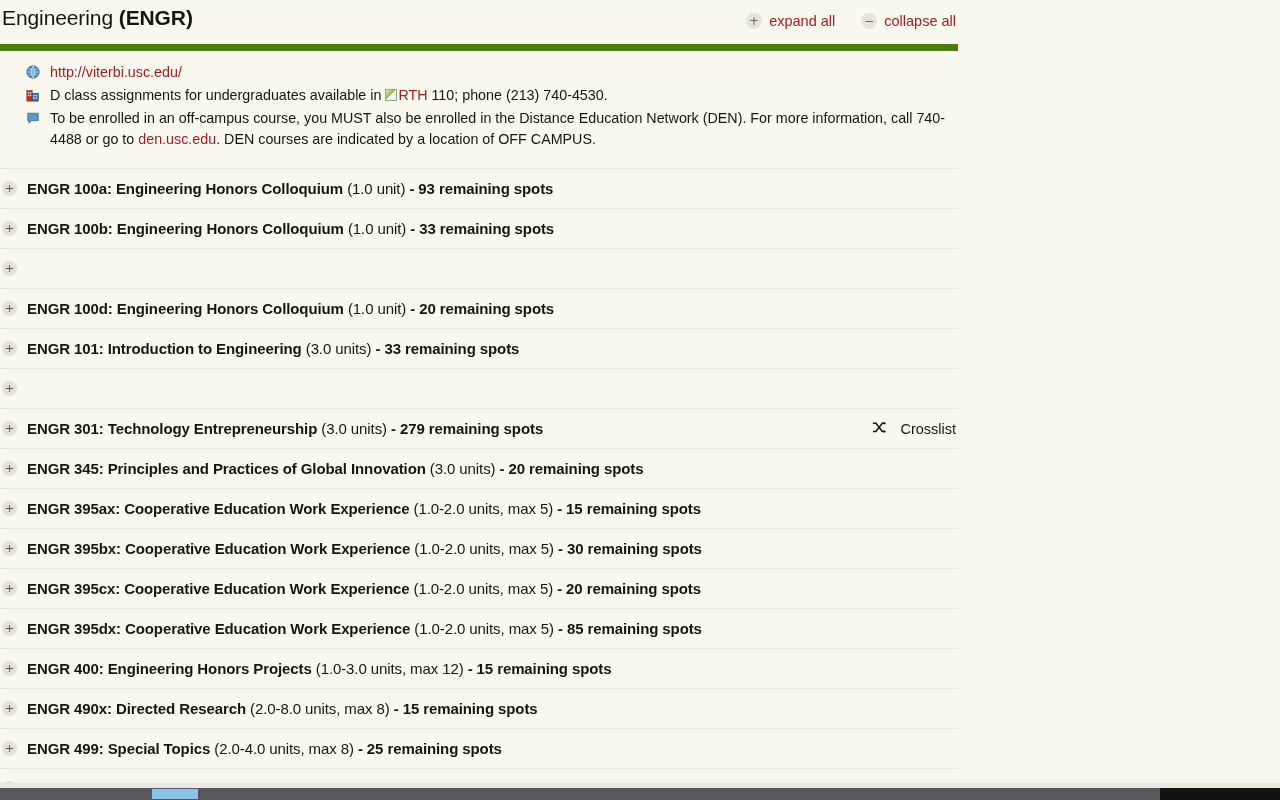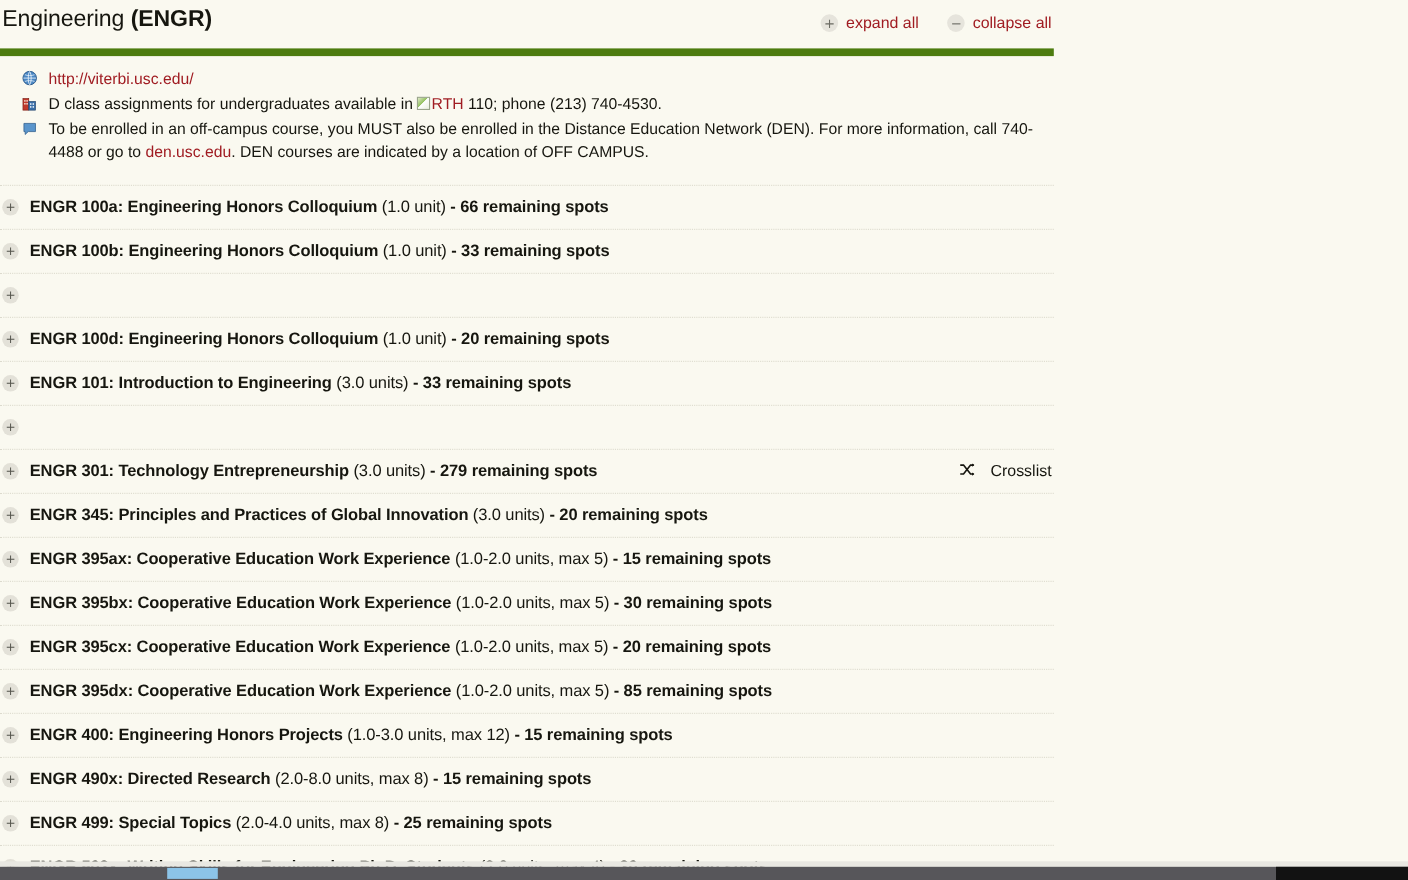--- a/index.html
+++ b/index.html
@@ -77,21 +77,21 @@
     justify-content: center;
     font-size: 12px;
     line-height: 1;
     color: #6b6b63;
     font-family: "DejaVu Sans", sans-serif;
     flex: 0 0 auto;
   }
 
   
   .notes {
-    padding: 11px 0 8px 8px;
+    padding: 11px 0 8px 14px;
   }
   .note-row {
     display: flex;
     align-items: flex-start;
     font-size: 14.3px;
     color: #16160f;
     line-height: 21px;
     margin-bottom: 2px;
   }
   .note-icon {
@@ -280,21 +280,21 @@
           </svg>
         </span>
         <span class="note-text"><span>To be enrolled in an off-campus course, you MUST also be enrolled in the Distance Education Network (DEN). For more information, call 740-4488 or go to </span><a class="link-red">den.usc.edu</a><span>. DEN courses are indicated by a location of OFF CAMPUS.</span></span>
       </div>
 
     </div>
 
     <div class="course-list" id="course-list">
         <div class="course-row">
           <span class="expand-toggle">+</span>
-          <span class="course-text"><span class="course-name">ENGR 100a: Engineering Honors Colloquium</span> <span class="course-units">(1.0 unit)</span> <span class="course-spots">- 66 remaining spots</span></span>
+          <span class="course-text"><span class="course-name">ENGR 100a: Engineering Honors Colloquium</span> <span class="course-units">(1.0 unit)</span> <span class="course-spots">- 93 remaining spots</span></span>
         </div>
         <div class="course-row">
           <span class="expand-toggle">+</span>
           <span class="course-text"><span class="course-name">ENGR 100b: Engineering Honors Colloquium</span> <span class="course-units">(1.0 unit)</span> <span class="course-spots">- 33 remaining spots</span></span>
         </div>
         <div class="course-row">
           <span class="expand-toggle">+</span>
         </div>
         <div class="course-row">
           <span class="expand-toggle">+</span>

